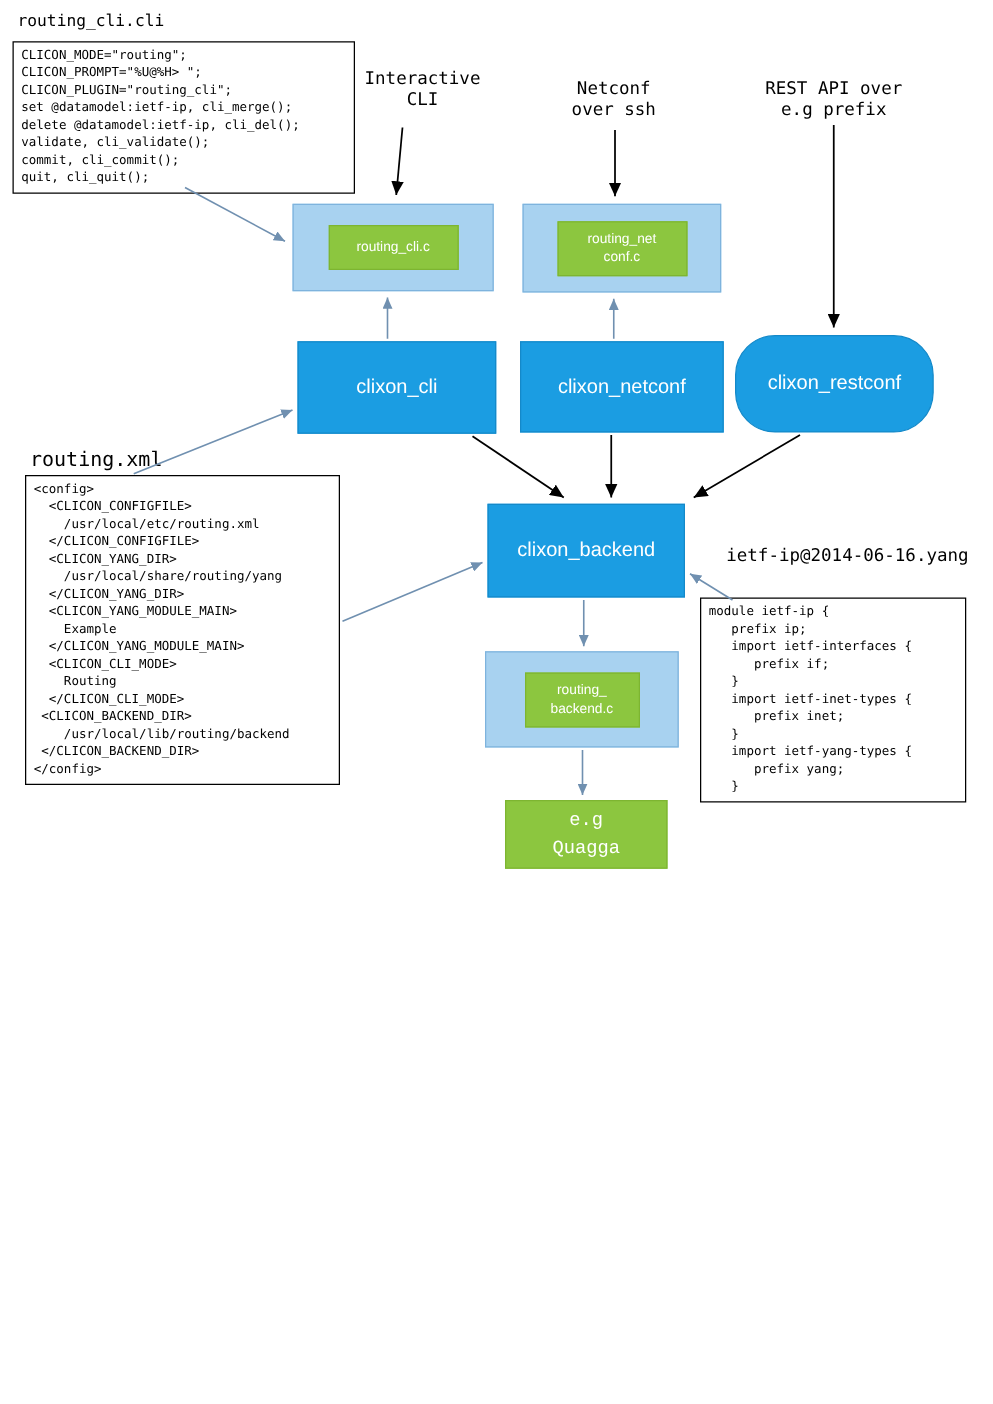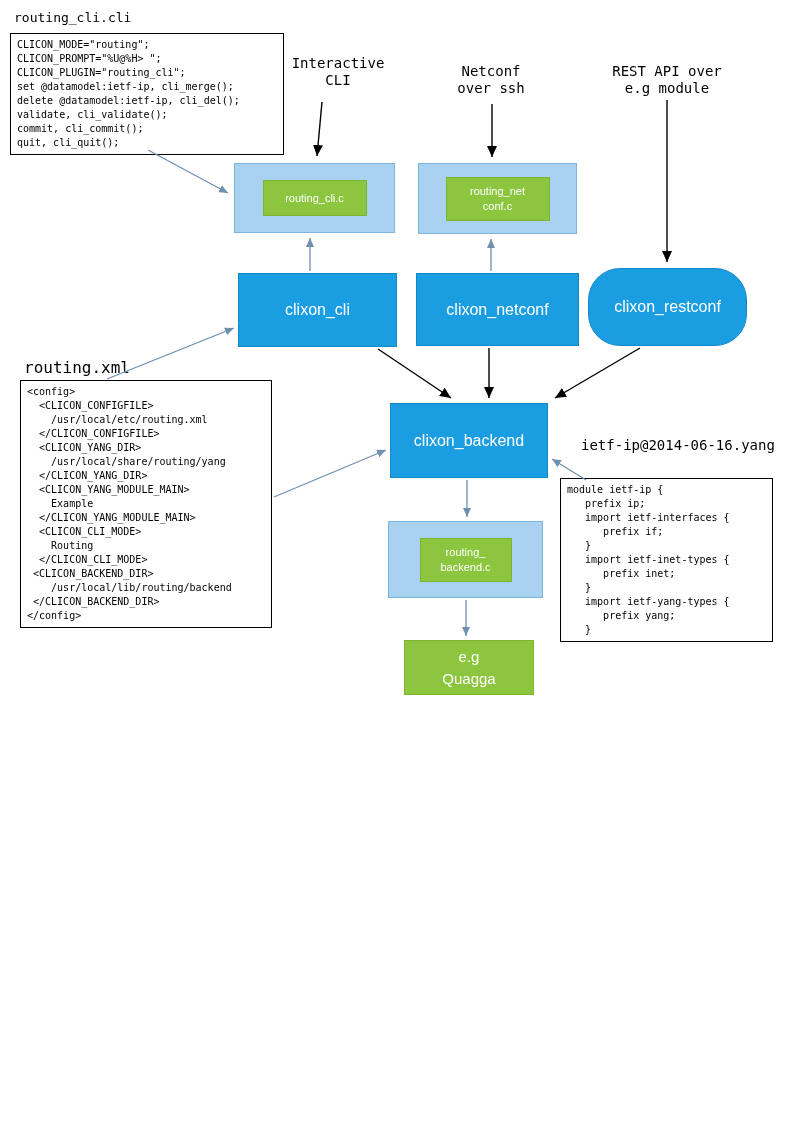--- a/index.html
+++ b/index.html
@@ -14,21 +14,21 @@
   .label { position:absolute; font-family:"DejaVu Sans Mono", monospace; font-size:14px;
            line-height:17px; text-align:center; white-space:pre; color:#000; }
   .node { position:absolute; display:flex; align-items:center; justify-content:center; text-align:center; }
   .box-blue { background:#1b9de2; border:1px solid #1489c9; color:#fff;
               font-family:"Liberation Sans", sans-serif; font-size:16px; }
   .box-light { background:#a8d2f0; border:1px solid #7eb3dd; }
   .box-green { background:#8cc63f; border:1px solid #7db531; color:#fff;
                font-family:"Liberation Sans", sans-serif; font-size:11px;
                display:flex; align-items:center; justify-content:center;
                text-align:center; white-space:pre; line-height:15px; }
-  .quagga { font-size:15px; line-height:22px; }
+  .quagga { font-size:15px; line-height:22px;font-family:Liberation Mono, monospace; }
   .node span { white-space:pre; }
 </style>
 </head>
 <body>
 
 <div class="canvas">
 
   <div class="title" style="left:14px; top:10px; font-size:13px;">routing_cli.cli</div>
   <div class="title" style="left:24px; top:358px; font-size:16px;">routing.xml</div>
   <div class="title" style="left:581px; top:437px; font-size:14px;">ietf-ip@2014-06-16.yang</div>
@@ -68,21 +68,21 @@
    }
    import ietf-yang-types {
       prefix yang;
    }</div>
 
   <div class="label" style="left:288px; top:55px; width:100px;">Interactive
 CLI</div>
   <div class="label" style="left:441px; top:63px; width:100px;">Netconf
 over ssh</div>
   <div class="label" style="left:607px; top:63px; width:120px;">REST API over
-e.g module</div>
+e.g prefix</div>
 
   <div class="node box-light" style="left:234px; top:163px; width:161px; height:70px;">
     <div class="box-green" style="width:104px; height:36px;">
       <span>routing_cli.c</span>
     </div>
   </div>
 
   <div class="node box-light" style="left:418px; top:163px; width:159px; height:71px;">
     <div class="box-green" style="width:104px; height:44px;">
       <span>routing_net

